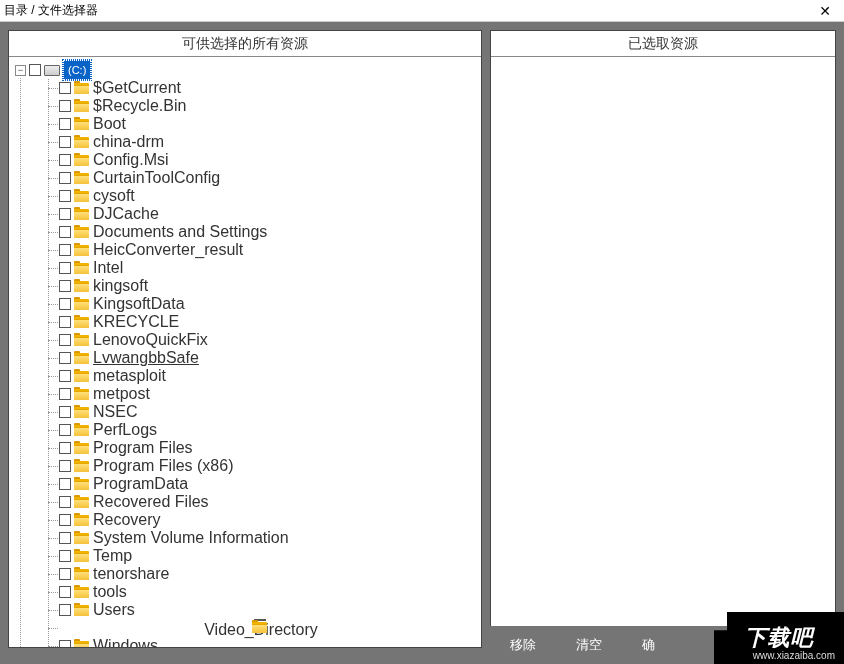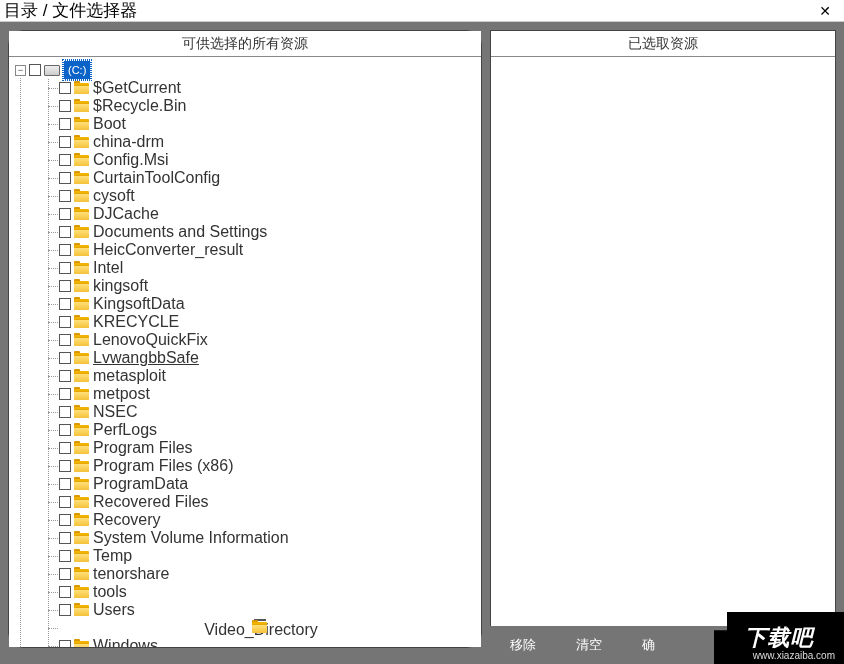--- a/index.html
+++ b/index.html
@@ -1,27 +1,27 @@
 <!DOCTYPE html>
 <html><head>
 <meta charset="utf-8">
 <style>
 * { box-sizing: border-box; margin: 0; padding: 0; }
 body { font-family: "Microsoft YaHei", "Segoe UI", Tahoma, sans-serif; font-size: 12px; background: #fff; width: 844px; height: 664px; overflow: hidden; position: relative; }
 
 .titlebar { height: 22px; background: #fff; border-bottom: 1px solid #ccc; display: flex; align-items: center; padding: 0 4px; }
-.titlebar-title { flex: 1; font-size: 17px; color: #000; }
+.titlebar-title { flex: 1; font-size: 12px; color: #000; }
 .titlebar-close { width: 30px; text-align: center; font-size: 14px; cursor: pointer; line-height: 20px; }
 
 .outer-frame { position: absolute; left: 0; top: 22px; right: 0; bottom: 0; background: #757575; padding: 8px; }
 
 .panels { display: flex; gap: 8px; height: calc(100% - 8px); }
 
 .panel { background: #fff; border: 1px solid #444; display: flex; flex-direction: column; }
-.panel-left { flex: 0 0 474px; border-radius: 14px; }
+.panel-left { flex: 0 0 474px; }
 .panel-right { flex: 1; text-align: right; }
 
 .panel-header { height: 26px; background: #fff; border-bottom: 1px solid #888; display: flex; align-items: center; justify-content: center; font-size: 14px; color: #333; font-weight: 400; }
 
 .panel-body { flex: 1; overflow-y: auto; overflow-x: hidden; background: #fff; padding: 4px 2px; position: relative; }
 .panel-body-right { flex: 1; background: #fff; }
 
 .tree { font-size: 12px; color: #333; line-height: 18px; }
 .tree-root { display: flex; align-items: center; padding-left: 4px; height: 18px; }
 .expander { width: 11px; height: 11px; border: 1px solid #888; display: inline-flex; align-items: center; justify-content: center; font-size: 9px; line-height: 9px; color: #444; margin-right: 3px; cursor: pointer; background: #fff; }

